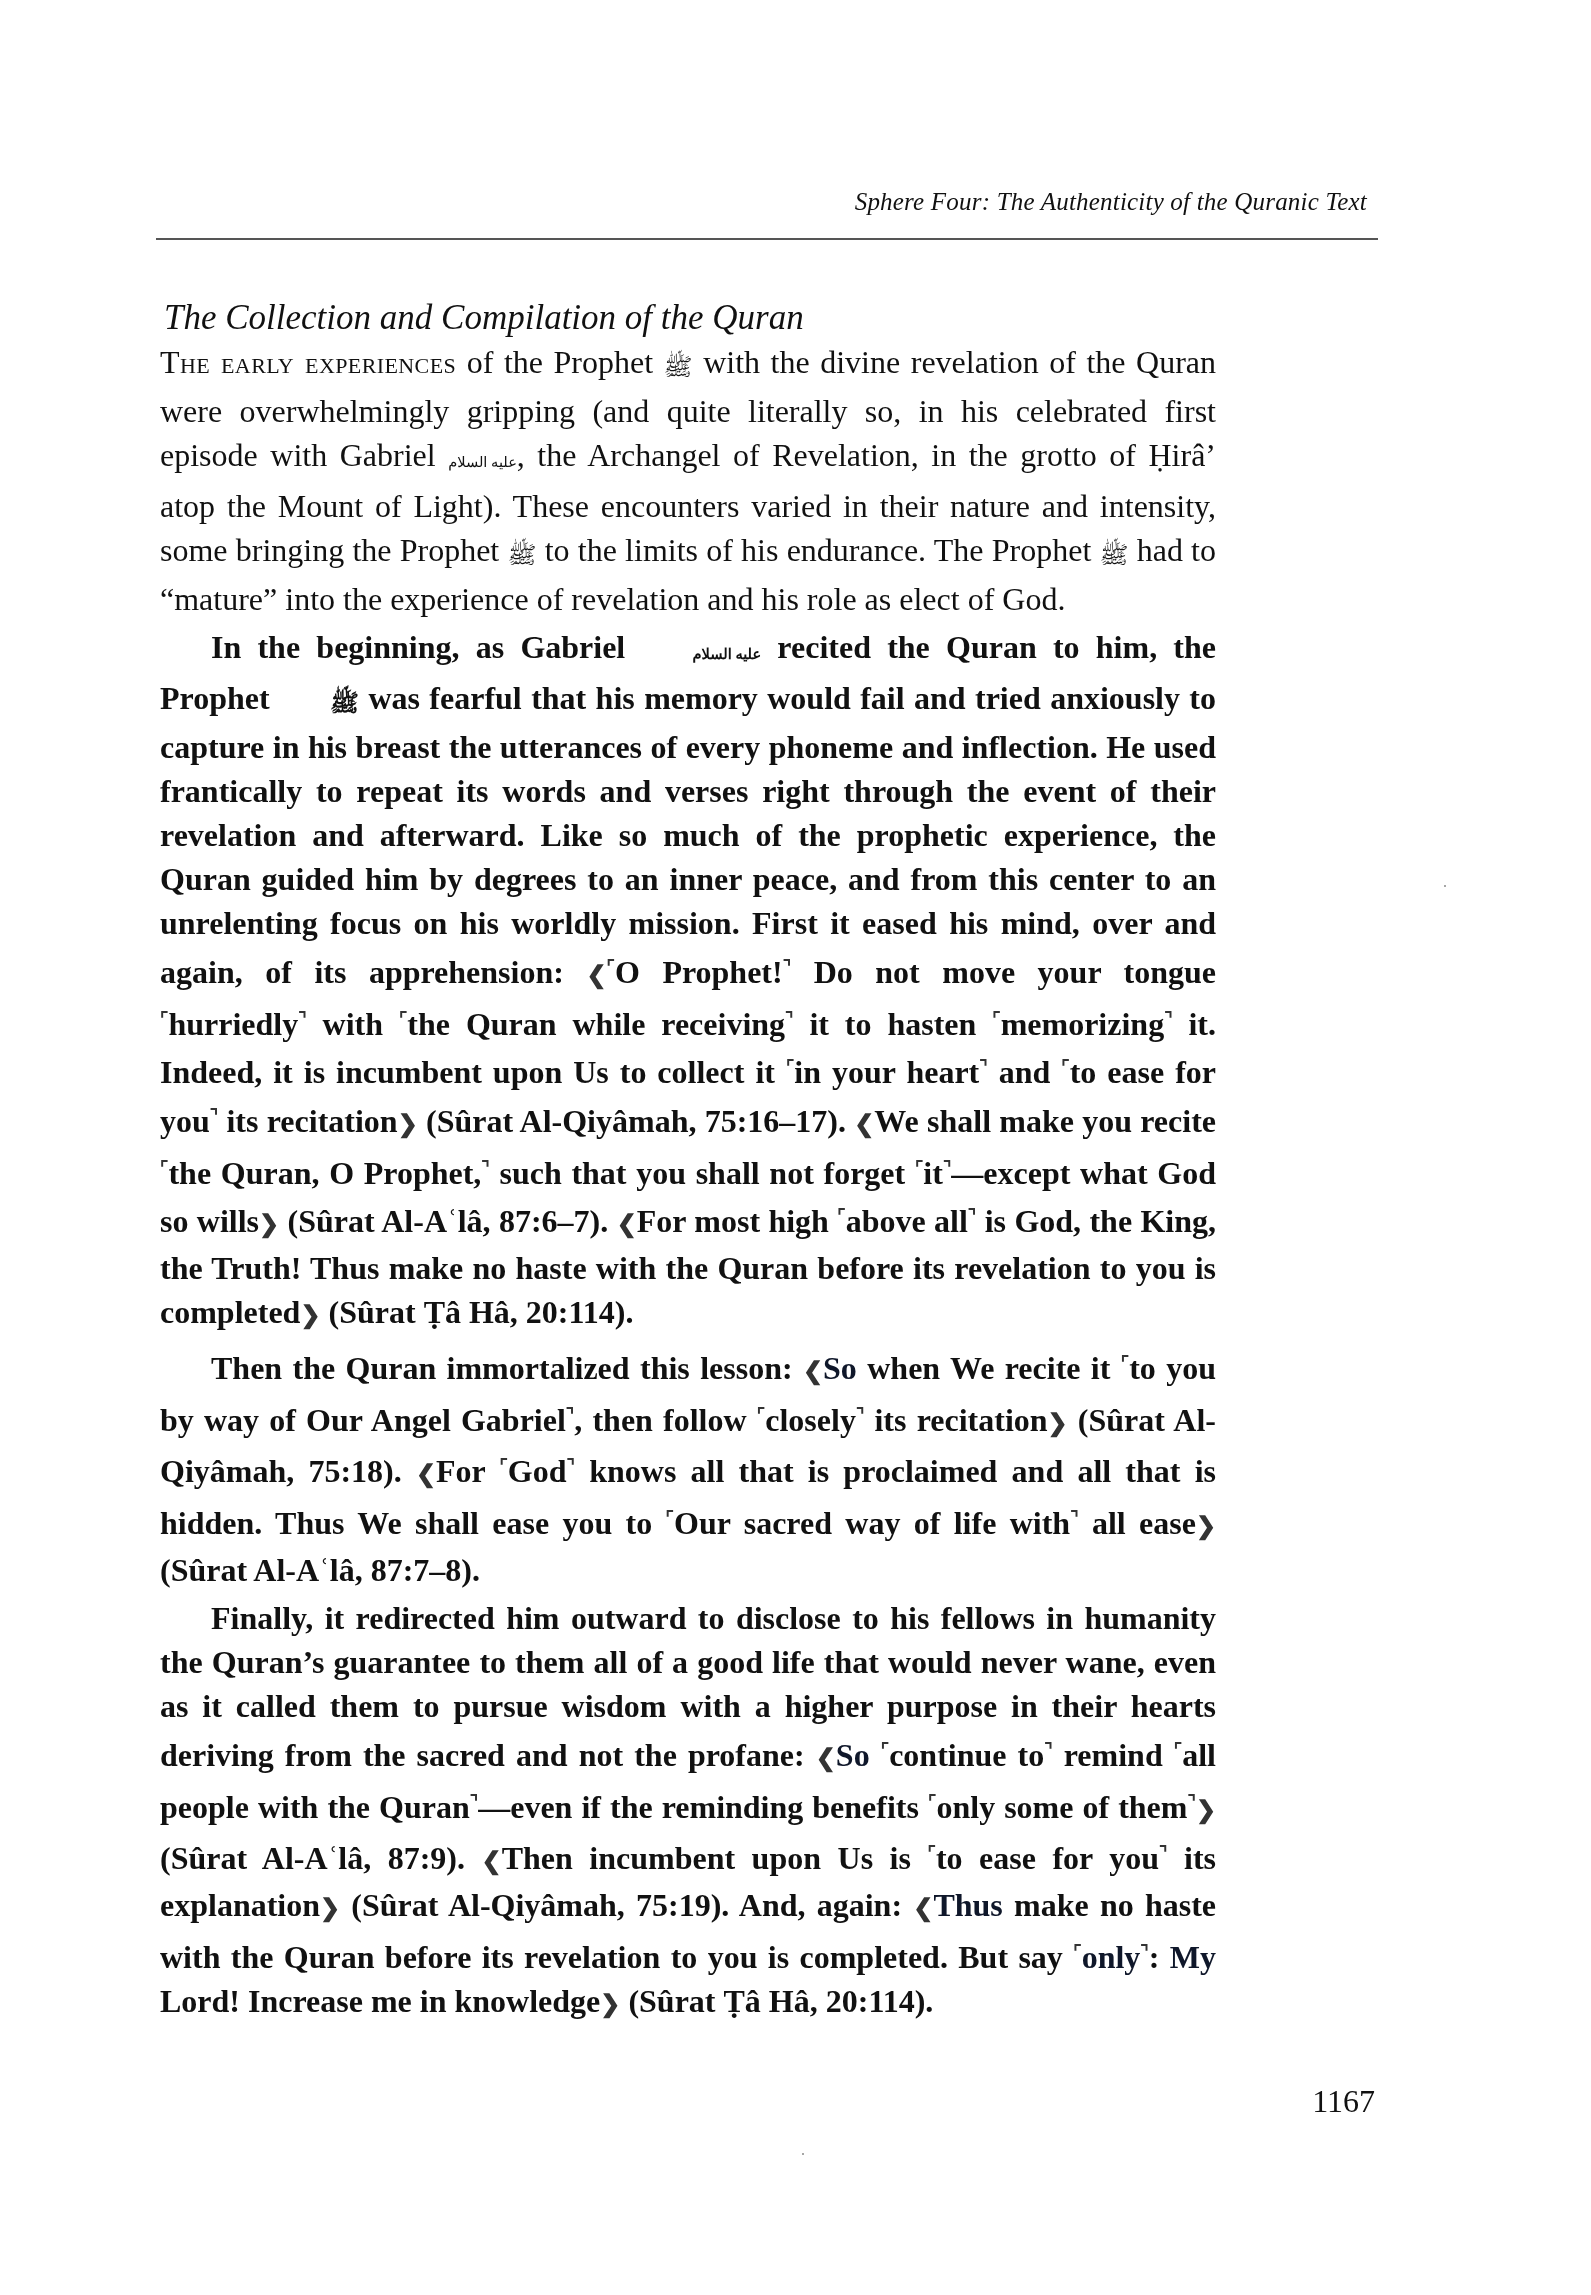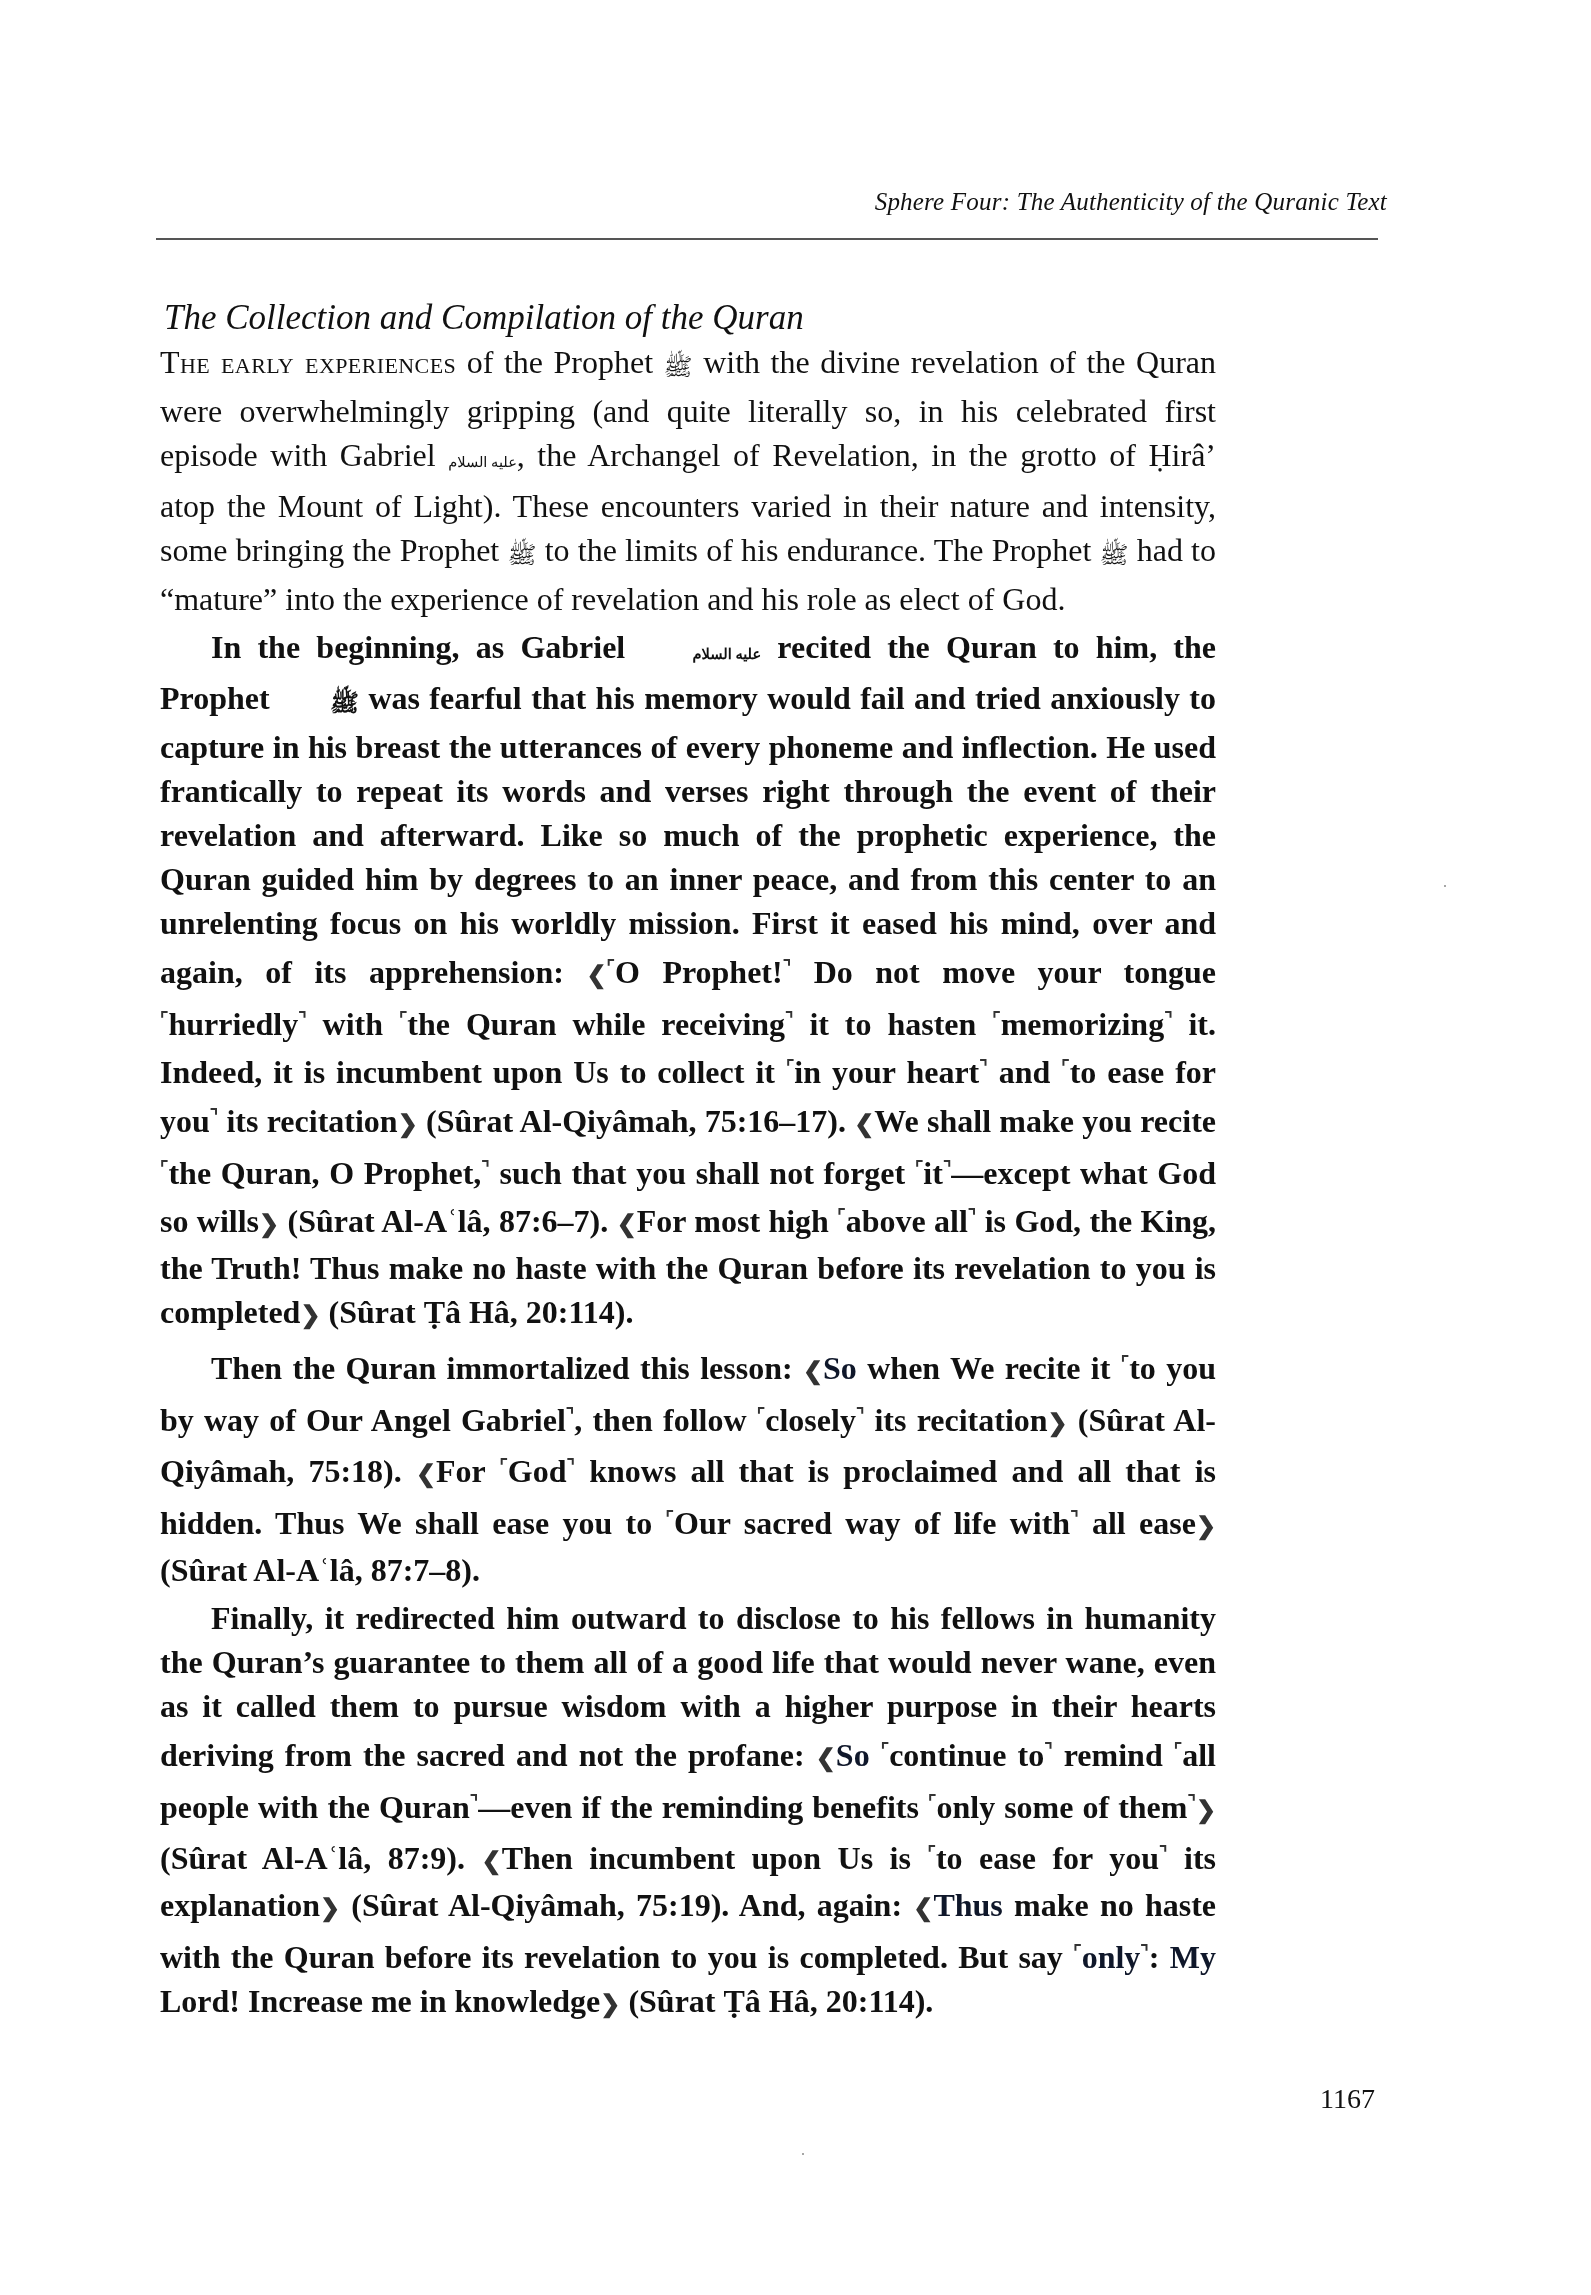--- a/index.html
+++ b/index.html
@@ -1,32 +1,32 @@
 <!DOCTYPE html>
 <html style="font-size:13px"><head>
 <meta charset="utf-8">
 <style>
   html, body { margin:0; padding:0; background:#ffffff; }
   body { width:1591px; height:2295px; position:relative; overflow:hidden;
          font-family:"Liberation Serif","DejaVu Serif",serif; color:#111; }
-  .running-head { position:absolute; top:188px; right:204px; font-style:italic;
+  .running-head { position:absolute; top:188px; right:224px; font-style:italic;
                   font-size:25px; letter-spacing:0.2px;font-family:Liberation Serif, serif; }
   .rule { position:absolute; top:238px; left:156px; width:1222px; height:1.6px; background:#555; }
   .section-title { position:absolute; top:290px; left:156px; font-style:italic;
                    font-size:35px; font-weight:normal; margin:8px; }
   .body { position:absolute; top:336px; left:156px; width:1064px; font-size:32px;
           line-height:44px; text-align:justify; }
   .body p { margin:4px; }
   .body p.indent { text-indent:51px;font-weight:bold; }
   .sc { font-variant:small-caps; letter-spacing:0.4px; }
   .honor { font-size:24px; display:inline-block; vertical-align:-1.6px; }
   .verse-bracket { font-size:24px; color:#333; }
   .bracket { font-size:18px; vertical-align:9.7px; color:#333; }
   .grey { color:#0f172a; }
-  .page-number { position:absolute; top:2083px; right:216px; font-size:28px;margin-left:32px; }
+  .page-number { position:absolute; top:2083px; right:216px; font-size:32px;margin-left:32px; }
   .speck { position:absolute; width:2.4px; height:2.4px; background:#888; border-radius:50%; }
 </style>
 </head>
 <body>
 
 <div class="running-head">Sphere Four: The Authenticity of the Quranic Text</div>
 <div class="rule"></div>
 
 <h2 class="section-title">The Collection and Compilation of the Quran</h2>
 

